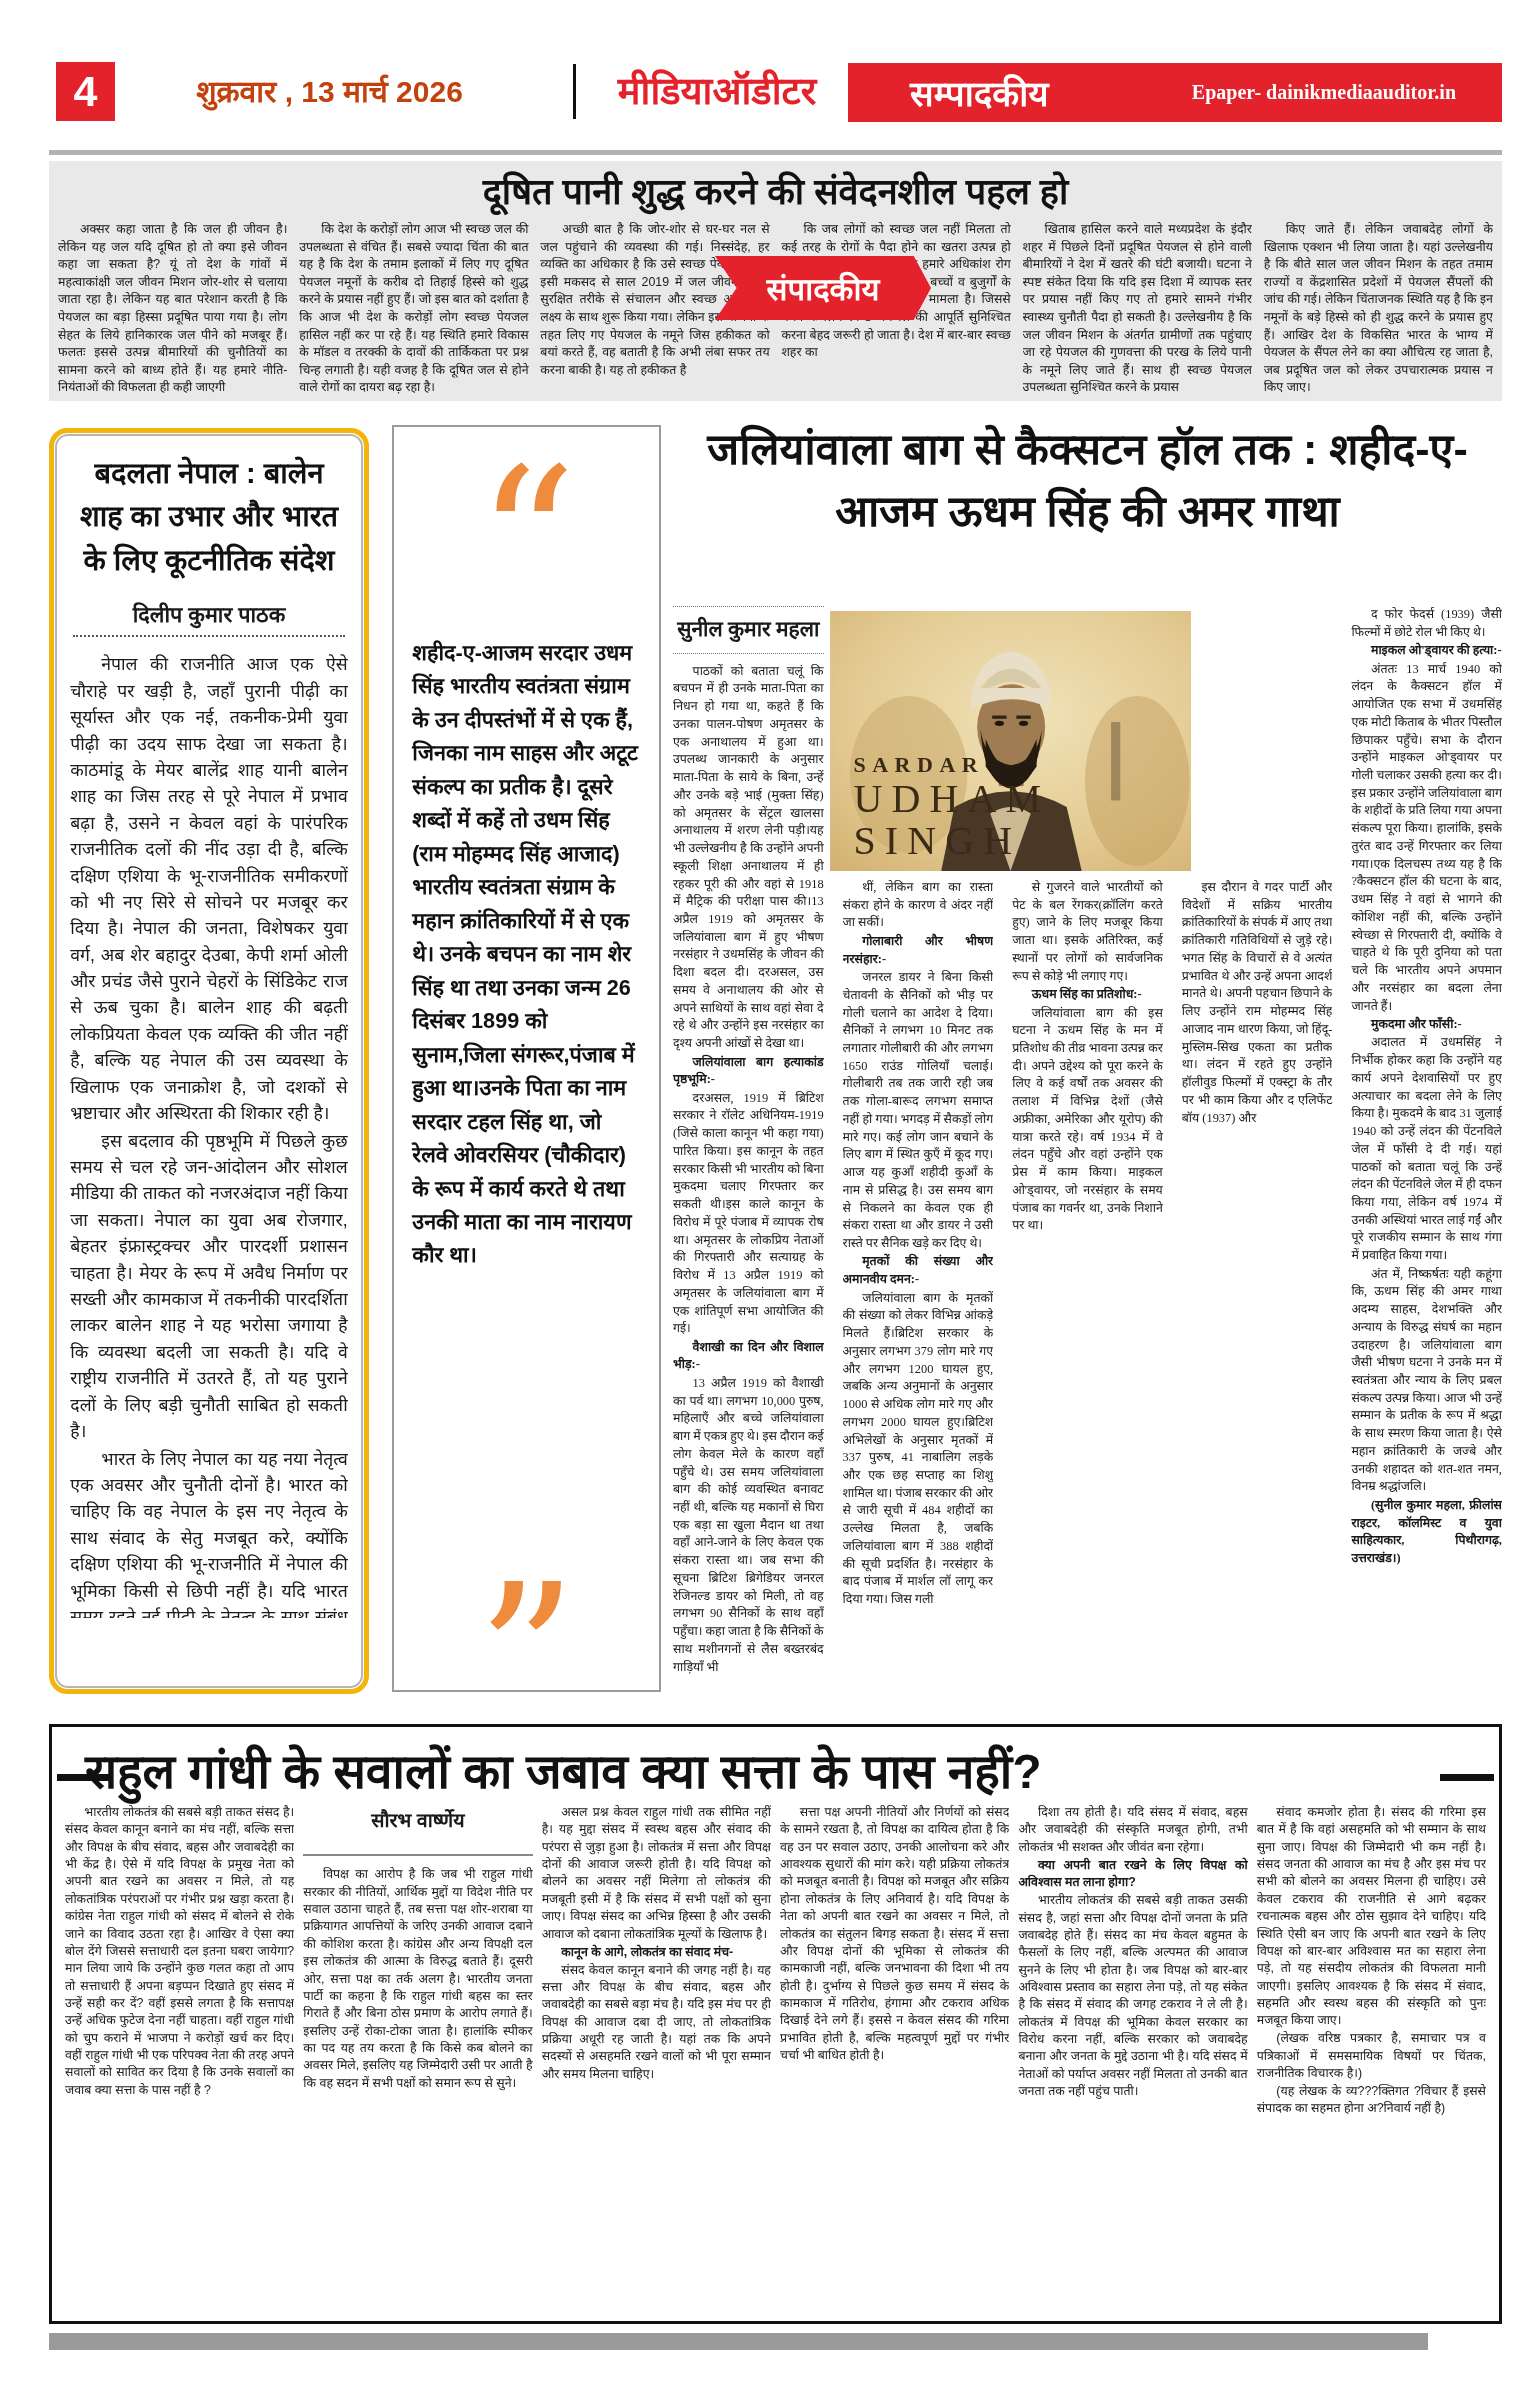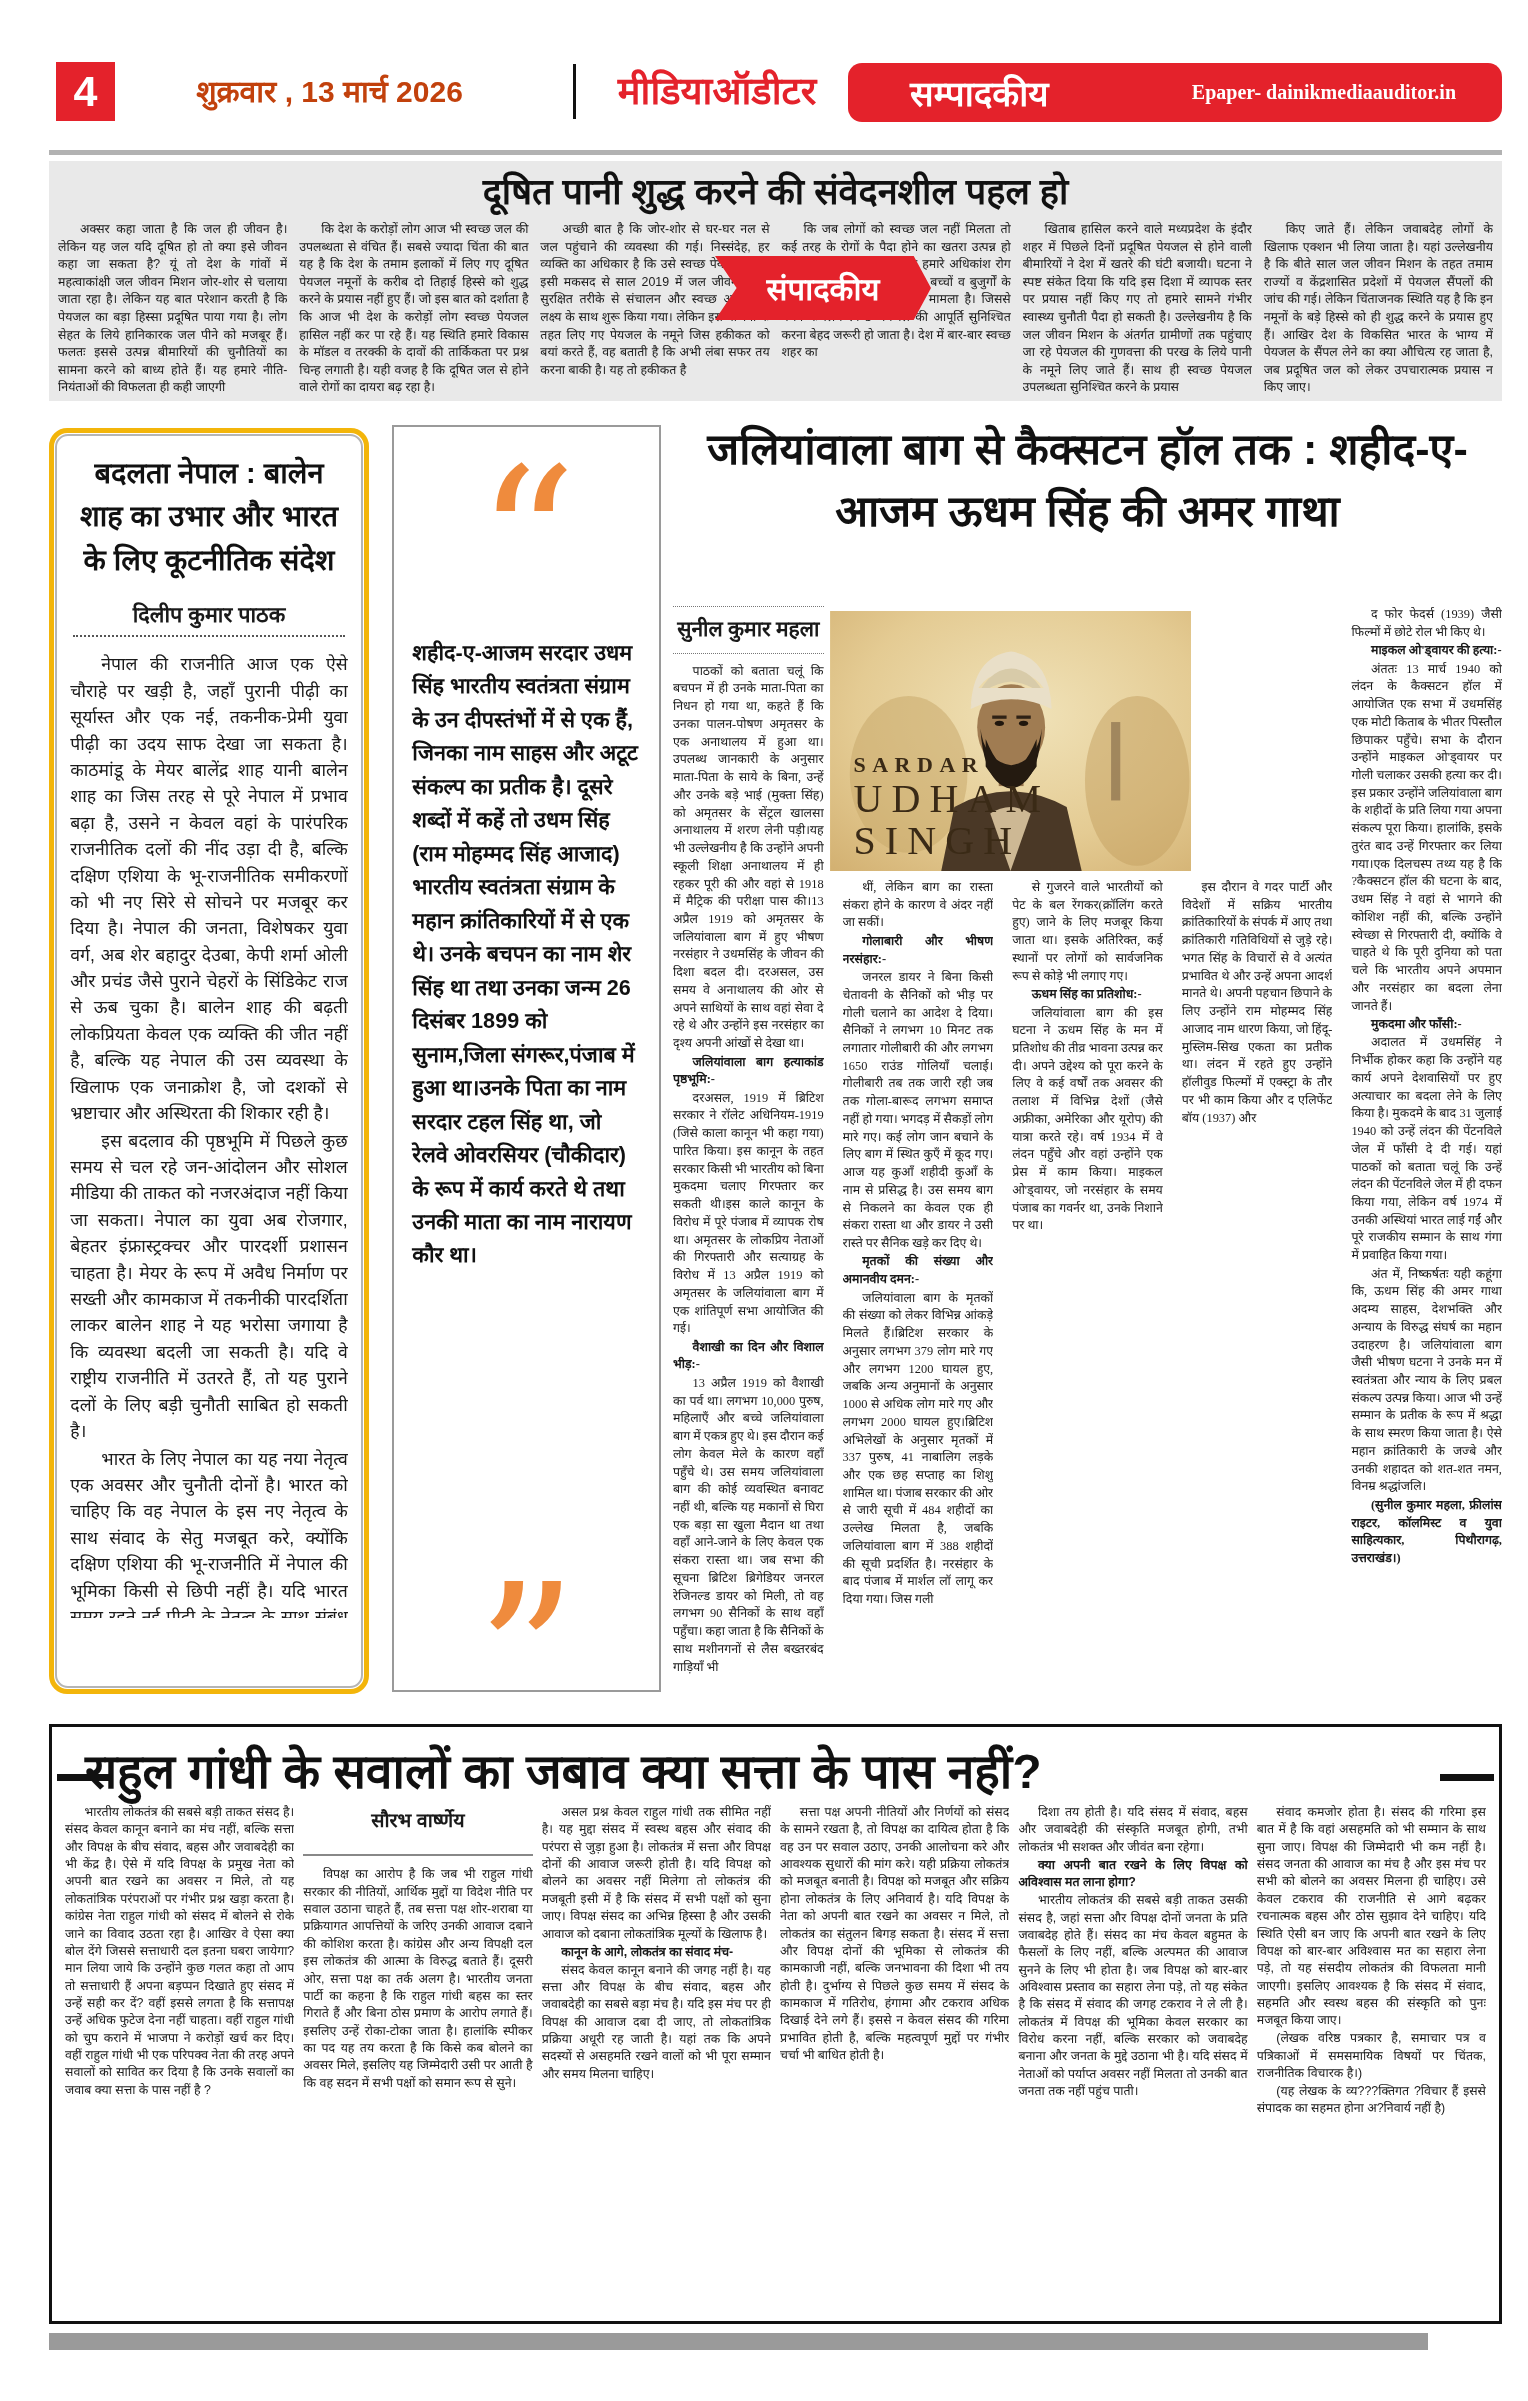--- a/index.html
+++ b/index.html
@@ -9,21 +9,21 @@
 
   
   .pagenum { position:absolute; left:56px; top:62px; width:59px; height:59px; background:#e4222b;
              color:#fff; font-weight:bold; font-size:43px; display:flex; align-items:center; justify-content:center; }
   .date { position:absolute; left:140px; top:62px; width:379px; height:59px; line-height:59px;
           text-align:center; font-size:30px; font-weight:bold; color:#c2410c; }
   .hdr-divider { position:absolute; left:573px; top:64px; width:2.6px; height:55px; background:#111; }
   .masthead { position:absolute; left:588px; top:62px; width:258px; height:59px; line-height:59px;
               text-align:center; color:#e4222b; font-size:38px; font-weight:bold; }
   .redbar { position:absolute; left:848px; top:63px; width:654px; height:59px; background:#e4222b;
-            display:flex; align-items:center;border-radius:14px; }
+            display:flex; align-items:center; }
   .redbar .section { color:#fff; font-size:35px; font-weight:bold; margin-left:62px; }
   .redbar .epaper { color:#ffffff; font-size:20px; font-weight:bold; font-family:"Liberation Serif", serif;
                     margin-left:auto; margin-right:46px; }
   .toprule { position:absolute; left:49px; top:150px; width:1453px; height:4.6px; background:#b2b2b2; }
 
   
   .edit-box { position:absolute; left:49px; top:161px; width:1453px; height:240px; background:#e9e9e9; }
   .edit-headline { text-align:center; font-size:36px; font-weight:bold; color:#111; padding-top:5.2px; }
   .edit-cols { position:absolute; left:9.1px; right:9.1px; top:60px; bottom:6.5px; display:flex; gap:11.8px; overflow:hidden; }
   .edit-col { flex:1 1 0; font-size:12.4px; line-height:1.42; text-align:justify; overflow:hidden; }

